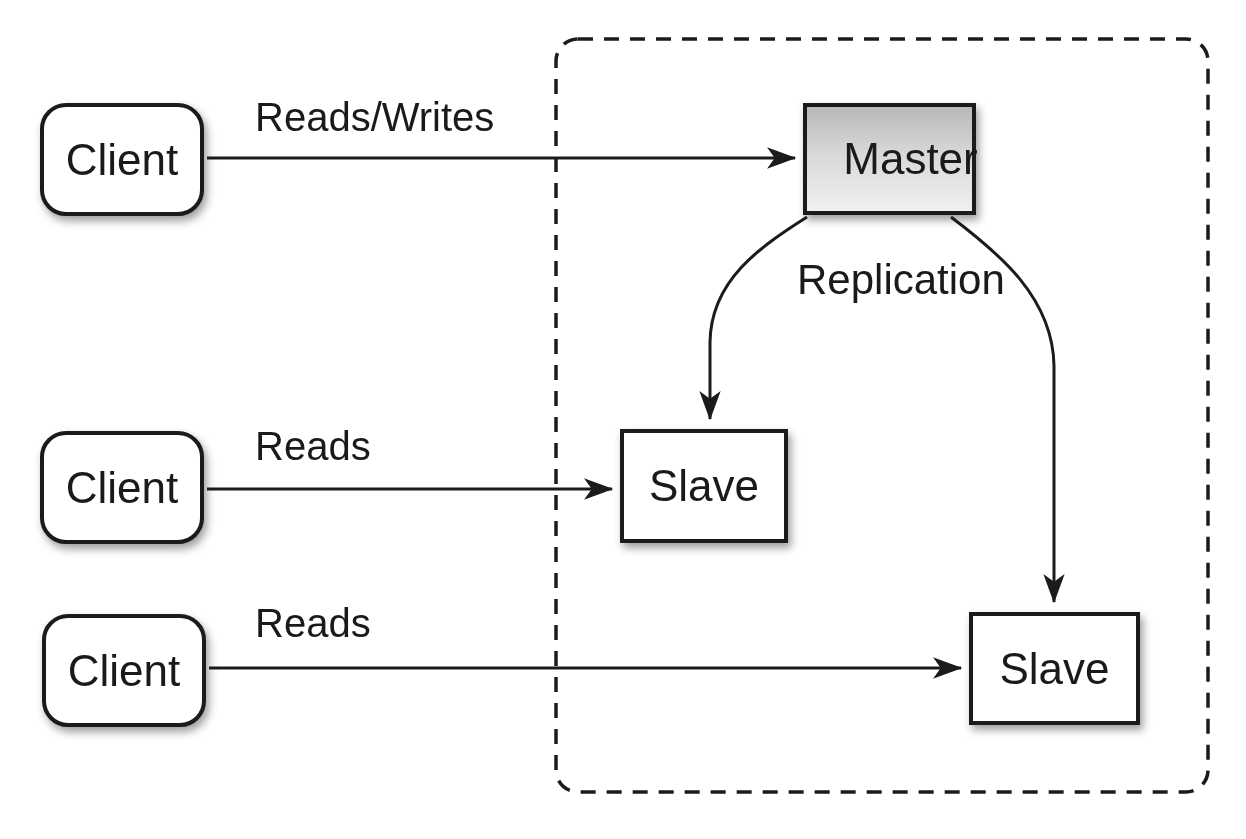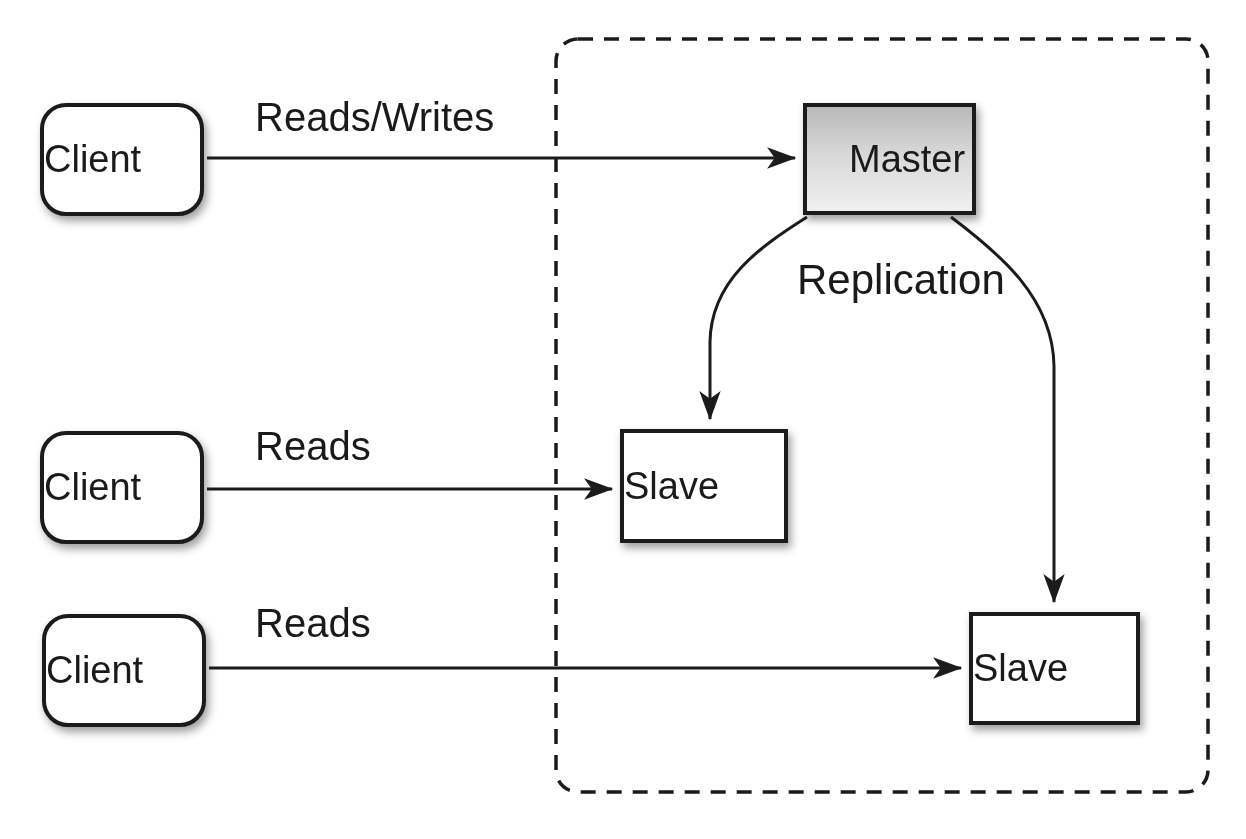--- a/index.html
+++ b/index.html
@@ -21,24 +21,24 @@
     font-family:"Liberation Sans","DejaVu Sans",sans-serif;
     color:var(--text);
     overflow:hidden;
   }
   svg.arrow-layer{position:absolute;left:0;top:0;width:1246px;height:839px;}
   .edge-line{stroke:var(--line);stroke-width:3;fill:none;}
   .dashed-boundary{stroke:var(--line);stroke-width:3.5;fill:none;stroke-dasharray:15 11;}
   .arrowhead{fill:var(--line);}
   .node{
     position:absolute;
-    display:flex;align-items:center;
+    display:flex;align-items:center;justify-content:center;
     background:var(--node-fill);
     border:4px solid var(--border);
-    font-size:38px;
+    font-size:44px;
     color:var(--text);
     box-shadow:3px 5px 8px rgba(40,40,40,0.45);
   }
   .node.rounded{border-radius:26px;}
   .node.master{
     background:linear-gradient(180deg,var(--master-fill-top) 0%,var(--master-fill-mid) 45%,var(--master-fill-bottom) 100%);
     padding-left:42px;
   }
   .edge-label{
     position:absolute;

